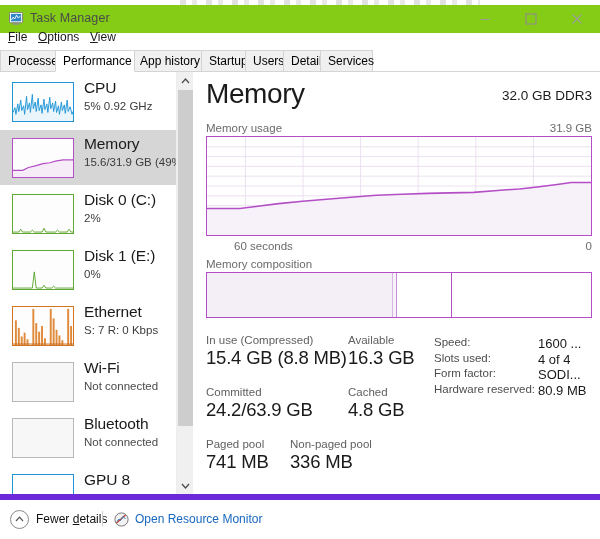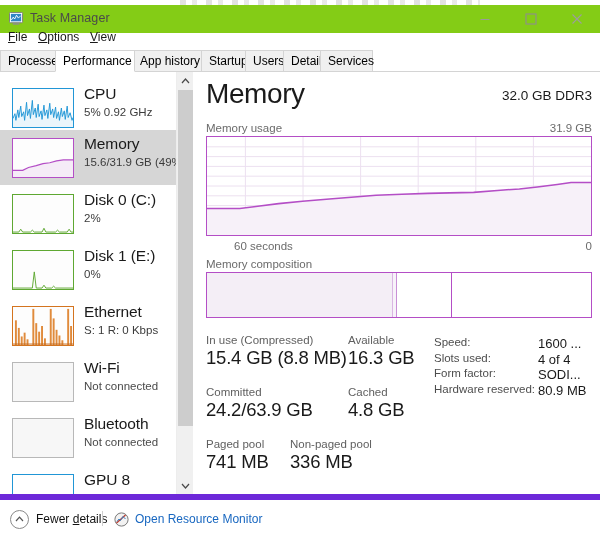--- a/index.html
+++ b/index.html
@@ -165,21 +165,21 @@
     <div class="tab" style="left:201px;width:53px;">Startup</div>
     <div class="tab" style="left:245px;width:43px;">Users</div>
     <div class="tab" style="left:283px;width:49px;">Details</div>
     <div class="tab" style="left:320px;width:53px;">Services</div>
   </div>
 
   <div class="content">
 
     <div class="sidebar">
 
-      <div class="side-item" style="top:8px;">
+      <div class="side-item" style="top:2px;">
         <div class="thumb" style="border-color:#2196d6;">
           <svg viewBox="0 0 62 40" preserveAspectRatio="none">
             <polyline fill="#eaf5fb" stroke="none" points="0,40 0,31 2,26 3,33 5,22 6,30 8,18 9,29 11,24 12,33 14,14 15,28 17,21 18,31 20,12 21,27 23,20 24,30 26,16 27,29 29,23 30,32 32,17 33,28 35,22 36,31 38,15 39,27 41,21 42,30 44,19 45,31 47,24 48,33 50,20 51,29 53,23 54,32 56,18 57,30 59,25 61,33 62,30 62,40"></polyline>
             <polyline fill="none" stroke="#2196d6" stroke-width="1" points="0,31 2,26 3,33 5,22 6,30 8,18 9,29 11,24 12,33 14,14 15,28 17,21 18,31 20,12 21,27 23,20 24,30 26,16 27,29 29,23 30,32 32,17 33,28 35,22 36,31 38,15 39,27 41,21 42,30 44,19 45,31 47,24 48,33 50,20 51,29 53,23 54,32 56,18 57,30 59,25 61,33 62,30"></polyline>
           </svg>
         </div>
         <span class="si-title">CPU</span>
         <span class="si-sub">5%  0.92 GHz</span>
       </div>
 
@@ -233,21 +233,21 @@
               <rect x="44" y="24" width="2" height="16"></rect>
                 <rect x="47" y="30" width="2" height="10"></rect>
               <rect x="50" y="35" width="2" height="5"></rect>
               <rect x="56" y="2" width="2" height="38"></rect>
                 <rect x="59" y="20" width="2" height="20"></rect>
             </g>
             <polyline fill="none" stroke="#c46a1c" stroke-width="1" points="0,39 62,39"></polyline>
           </svg>
         </div>
         <span class="si-title">Ethernet</span>
-        <span class="si-sub">S: 1 R: 0 Kbps</span>
+        <span class="si-sub">S: 7 R: 0 Kbps</span>
       </div>
 
       <div class="side-item" style="top:282px;">
         <div class="thumb" style="border-color:#b8b8b8;background:#f7f7f7;"></div>
         <span class="si-title">Wi-Fi</span>
         <span class="si-sub muted">Not connected</span>
       </div>
 
       <div class="side-item" style="top:338px;">
         <div class="thumb" style="border-color:#b8b8b8;background:#f7f7f7;"></div>

